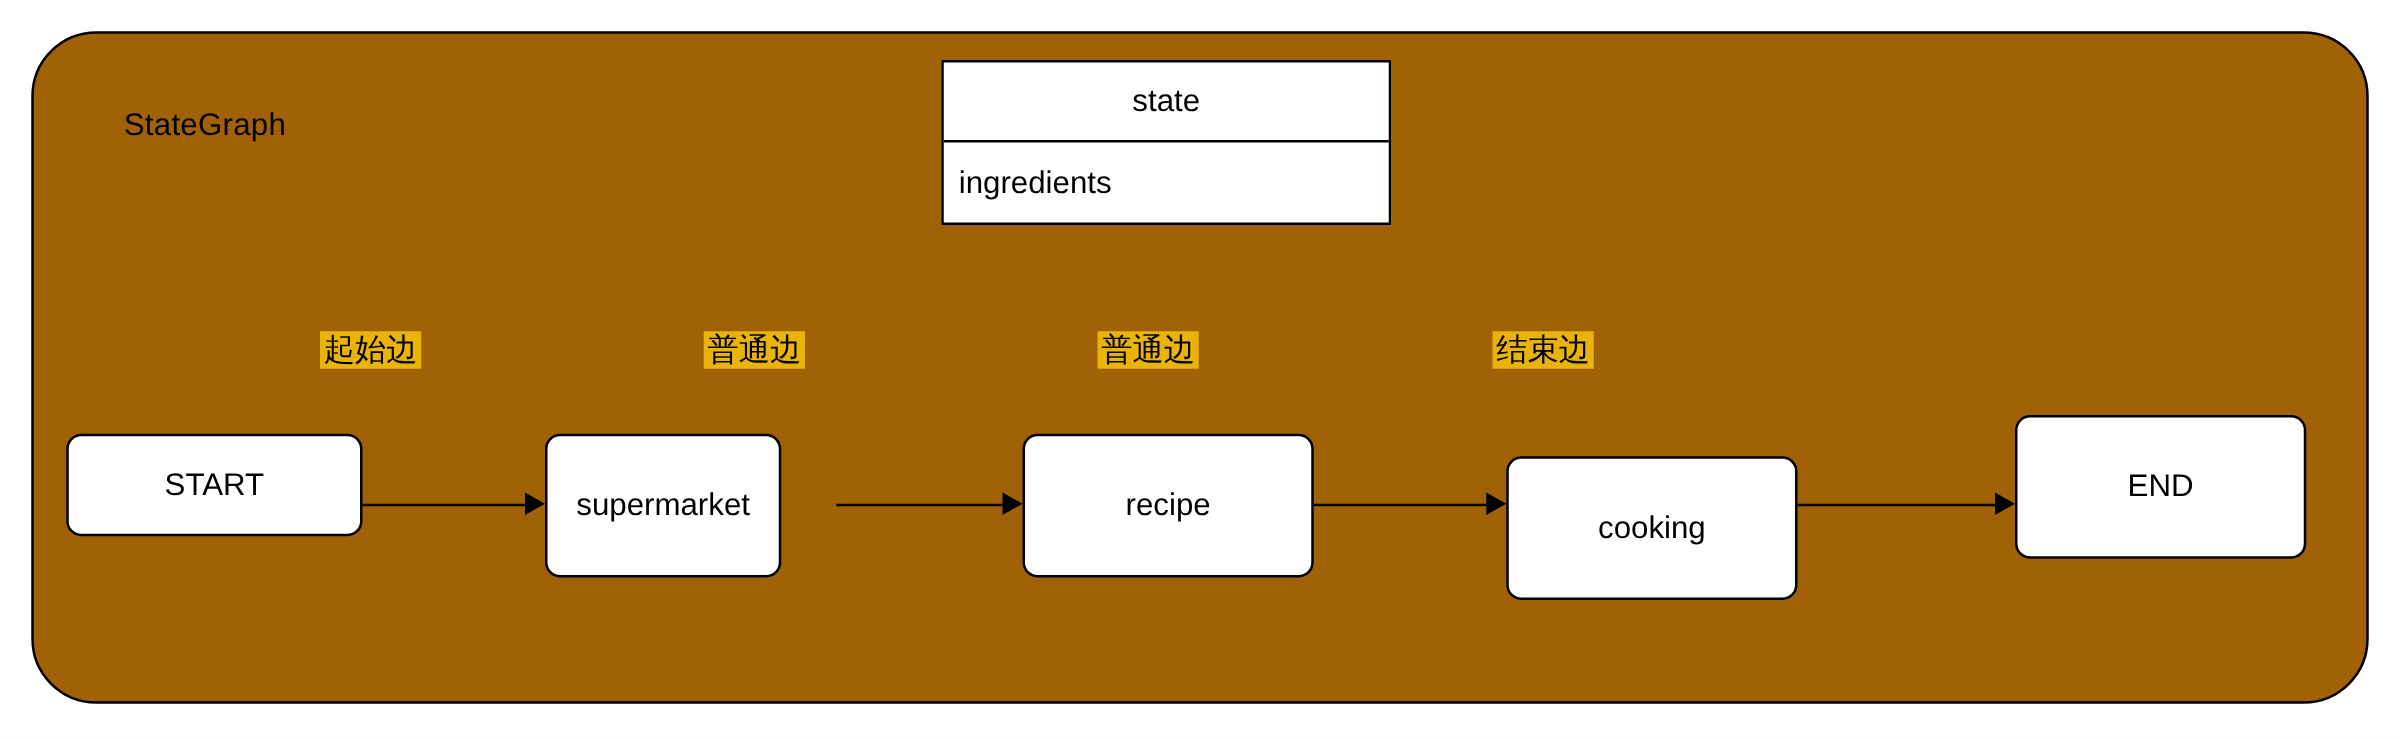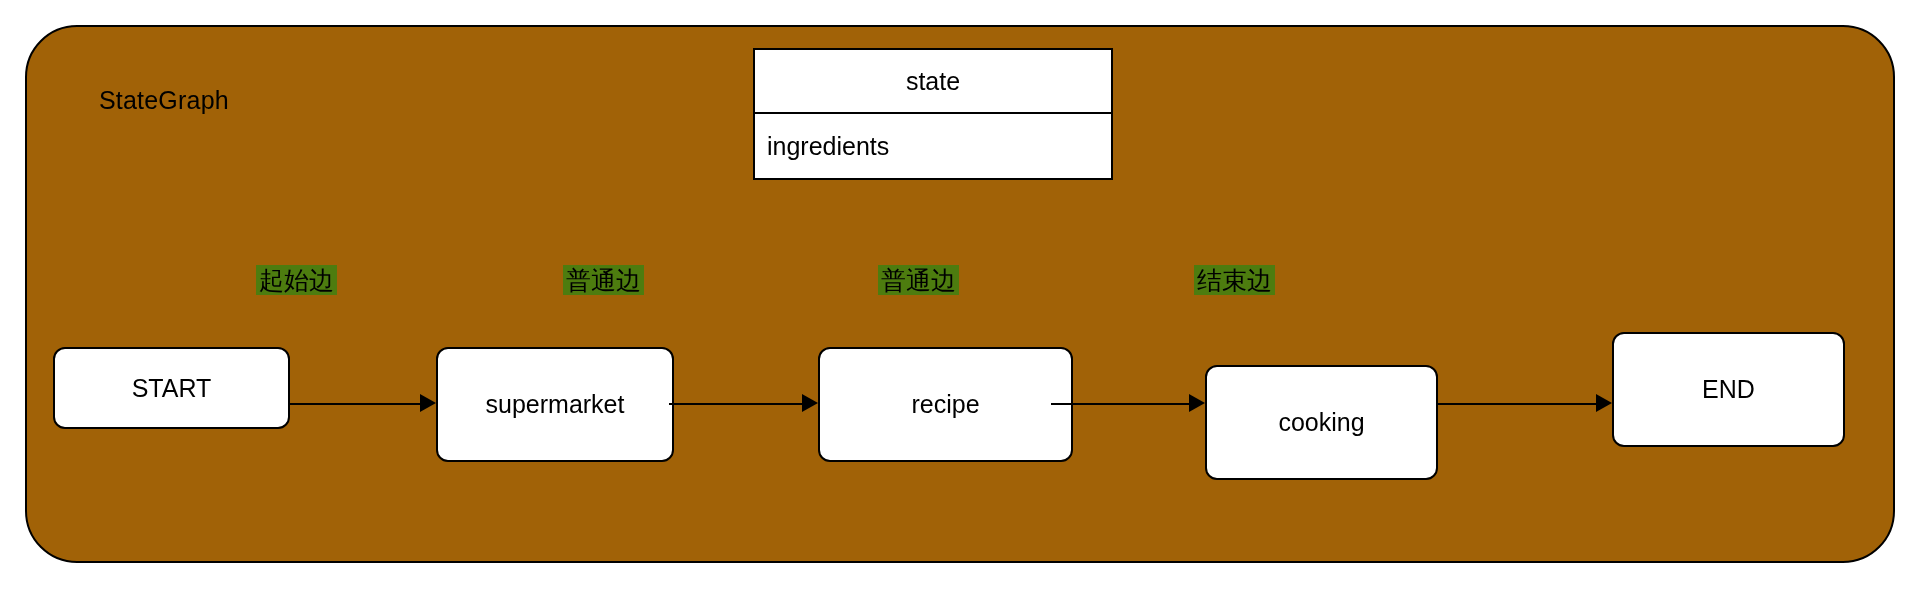--- a/index.html
+++ b/index.html
@@ -87,22 +87,22 @@
     background: #ffffff;
     display: flex;
     align-items: center;
     justify-content: center;
     font-size: 25px;
     line-height: 1;
     color: #000000;
     white-space: nowrap;
   }
   .node-start      { left: 53px;   top: 347px; width: 237px; height: 82px; }
-  .node-supermarket{ left: 436px;  top: 347px; width: 238px; height: 115px; }
-  .node-recipe     { left: 818px;  top: 347px; width: 255px; height: 115px; }
+  .node-supermarket{ left: 436px;  top: 347px; width: 189px; height: 115px; }
+  .node-recipe     { left: 818px;  top: 347px; width: 233px; height: 115px; }
   .node-cooking    { left: 1205px; top: 365px; width: 233px; height: 115px; }
   .node-end        { left: 1612px; top: 332px; width: 233px; height: 115px; }
 
   
   .edge-line {
     position: absolute;
     top: 403px;
     height: 2px;
     background: #000000;
   }
@@ -124,21 +124,21 @@
   .edge-4-line  { left: 1438px; width: 158px; }
   .edge-4-arrow { left: 1596px; }
 
   
   .edge-label {
     position: absolute;
     font-size: 25px;
     line-height: 30px;
     white-space: nowrap;
     color: #000000;
-    background: #4d7c0f;
+    background: #eab308;
     padding: 0 3px;
   }
   .edge-label-1 { left: 256px;  top: 265px; }
   .edge-label-2 { left: 563px;  top: 265px; }
   .edge-label-3 { left: 878px;  top: 265px; }
   .edge-label-4 { left: 1194px; top: 265px; }
 </style>
 </head>
 <body>
 

